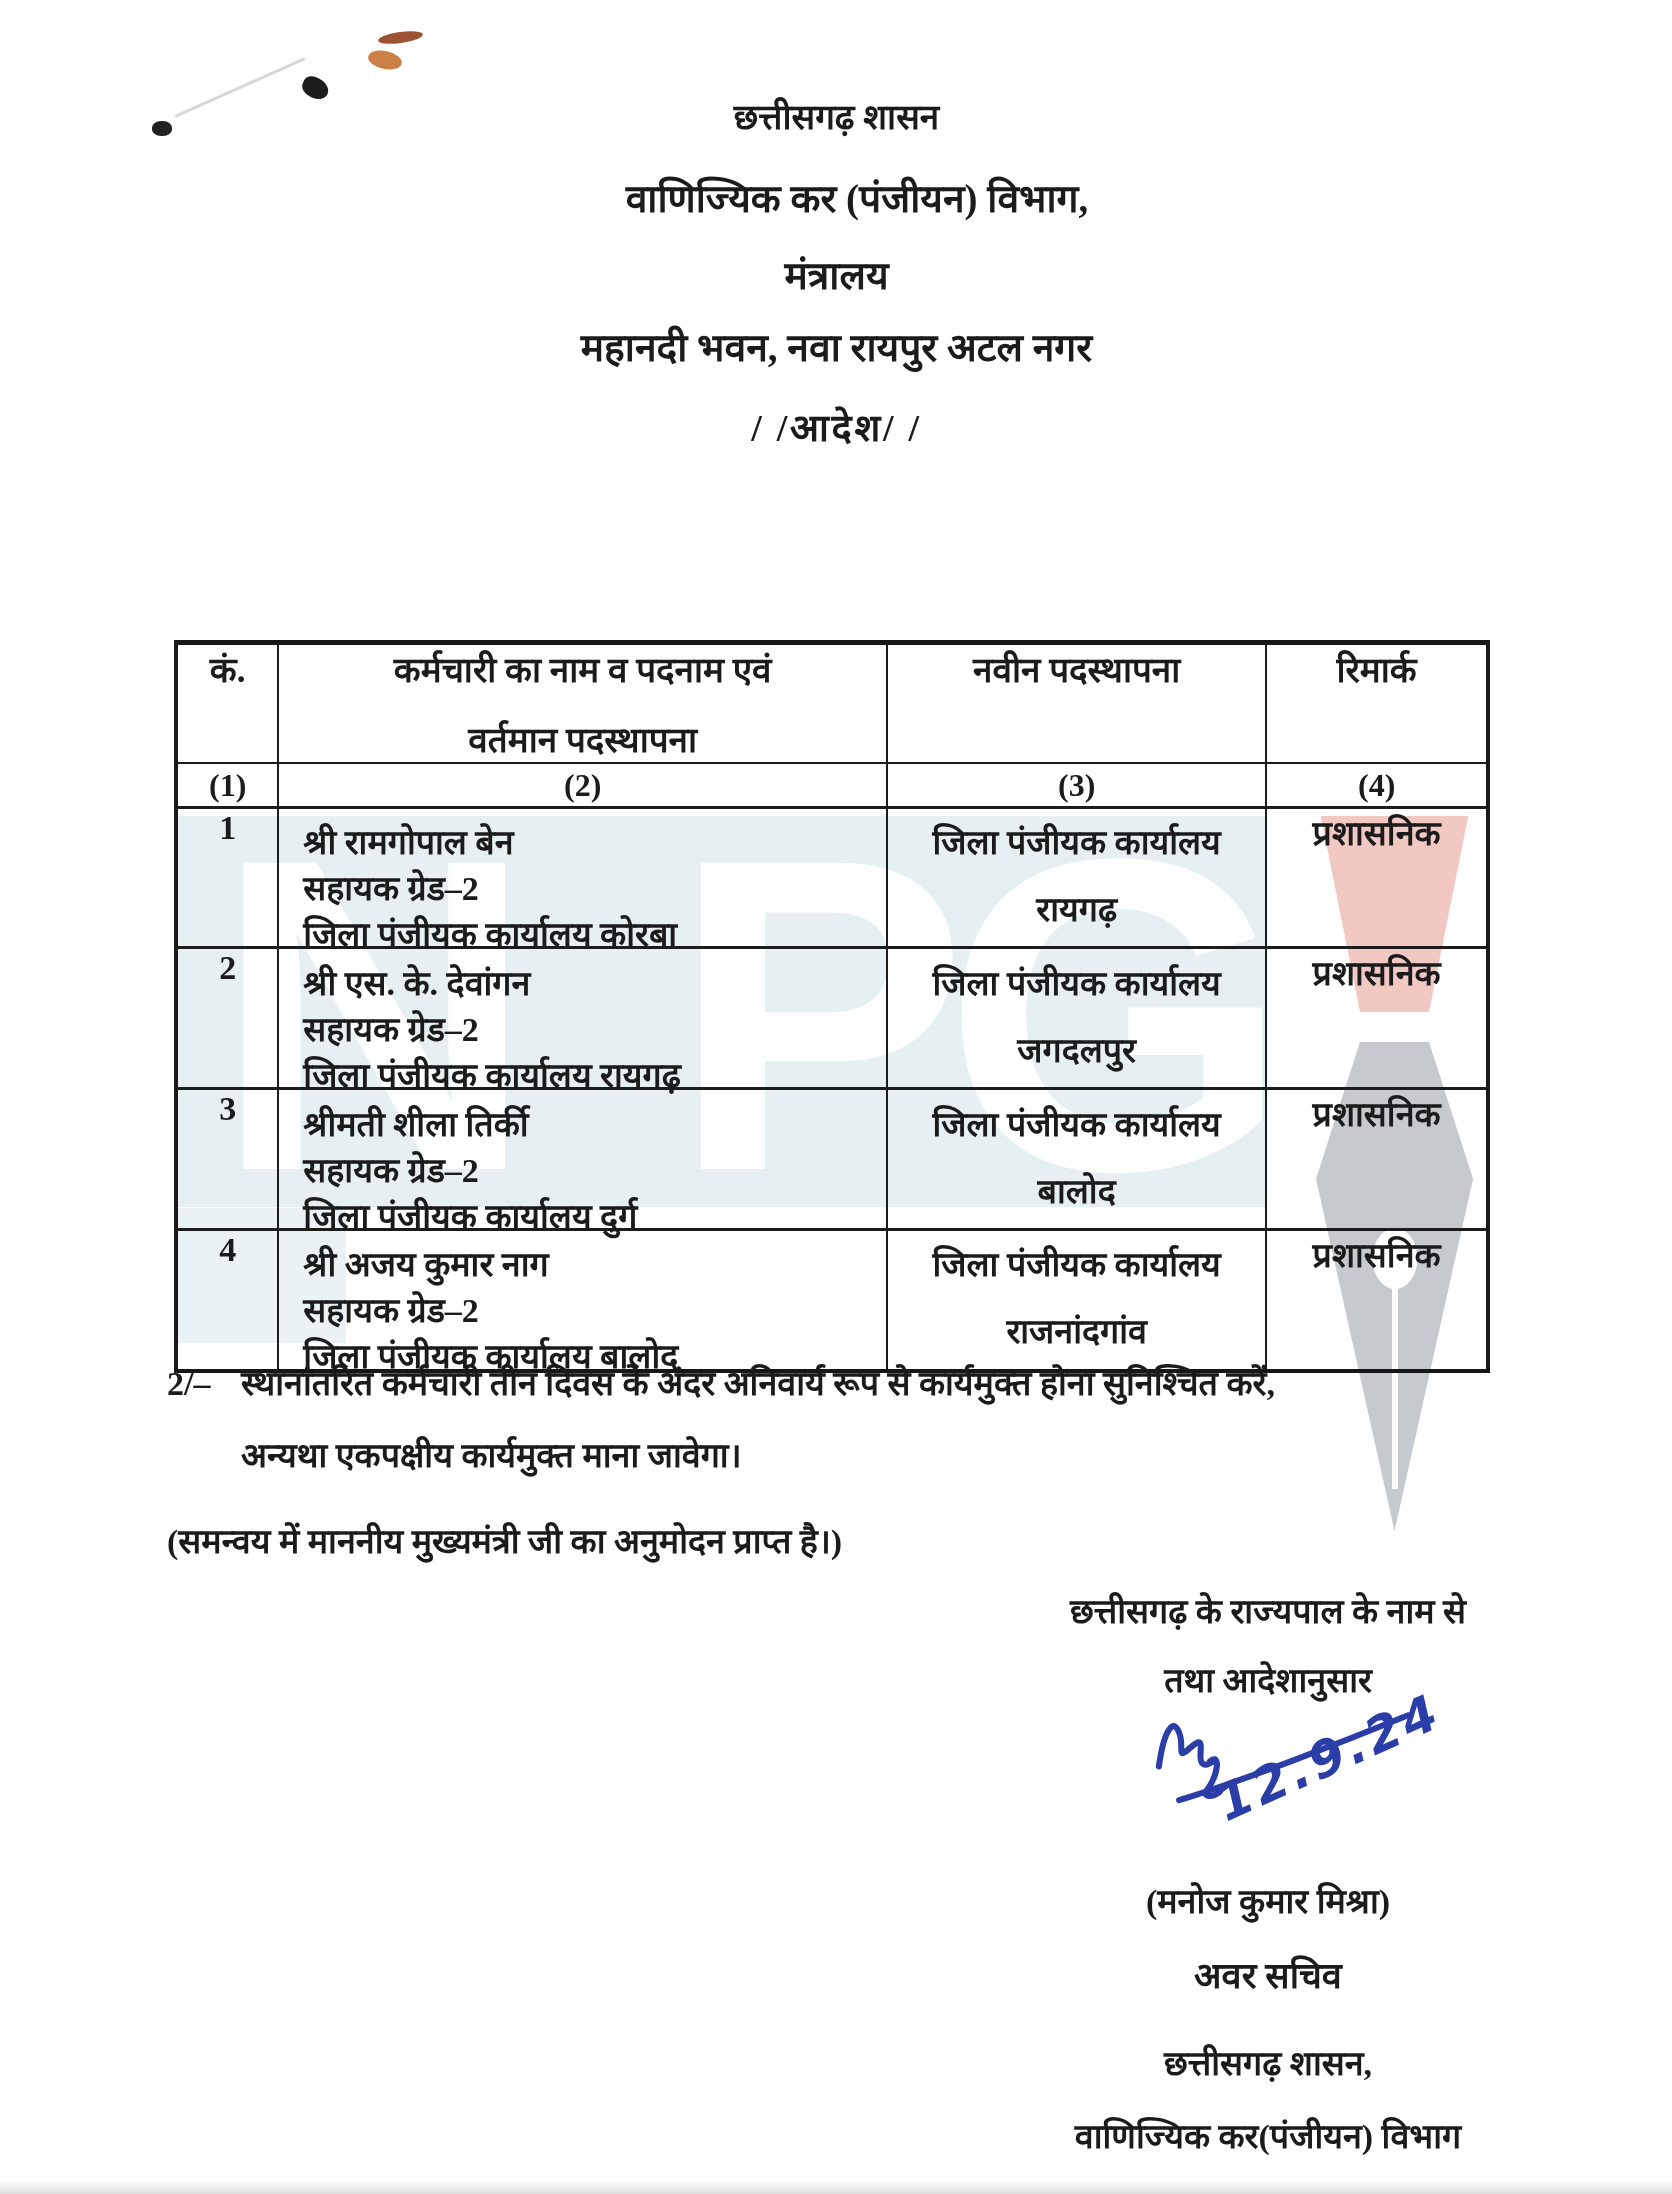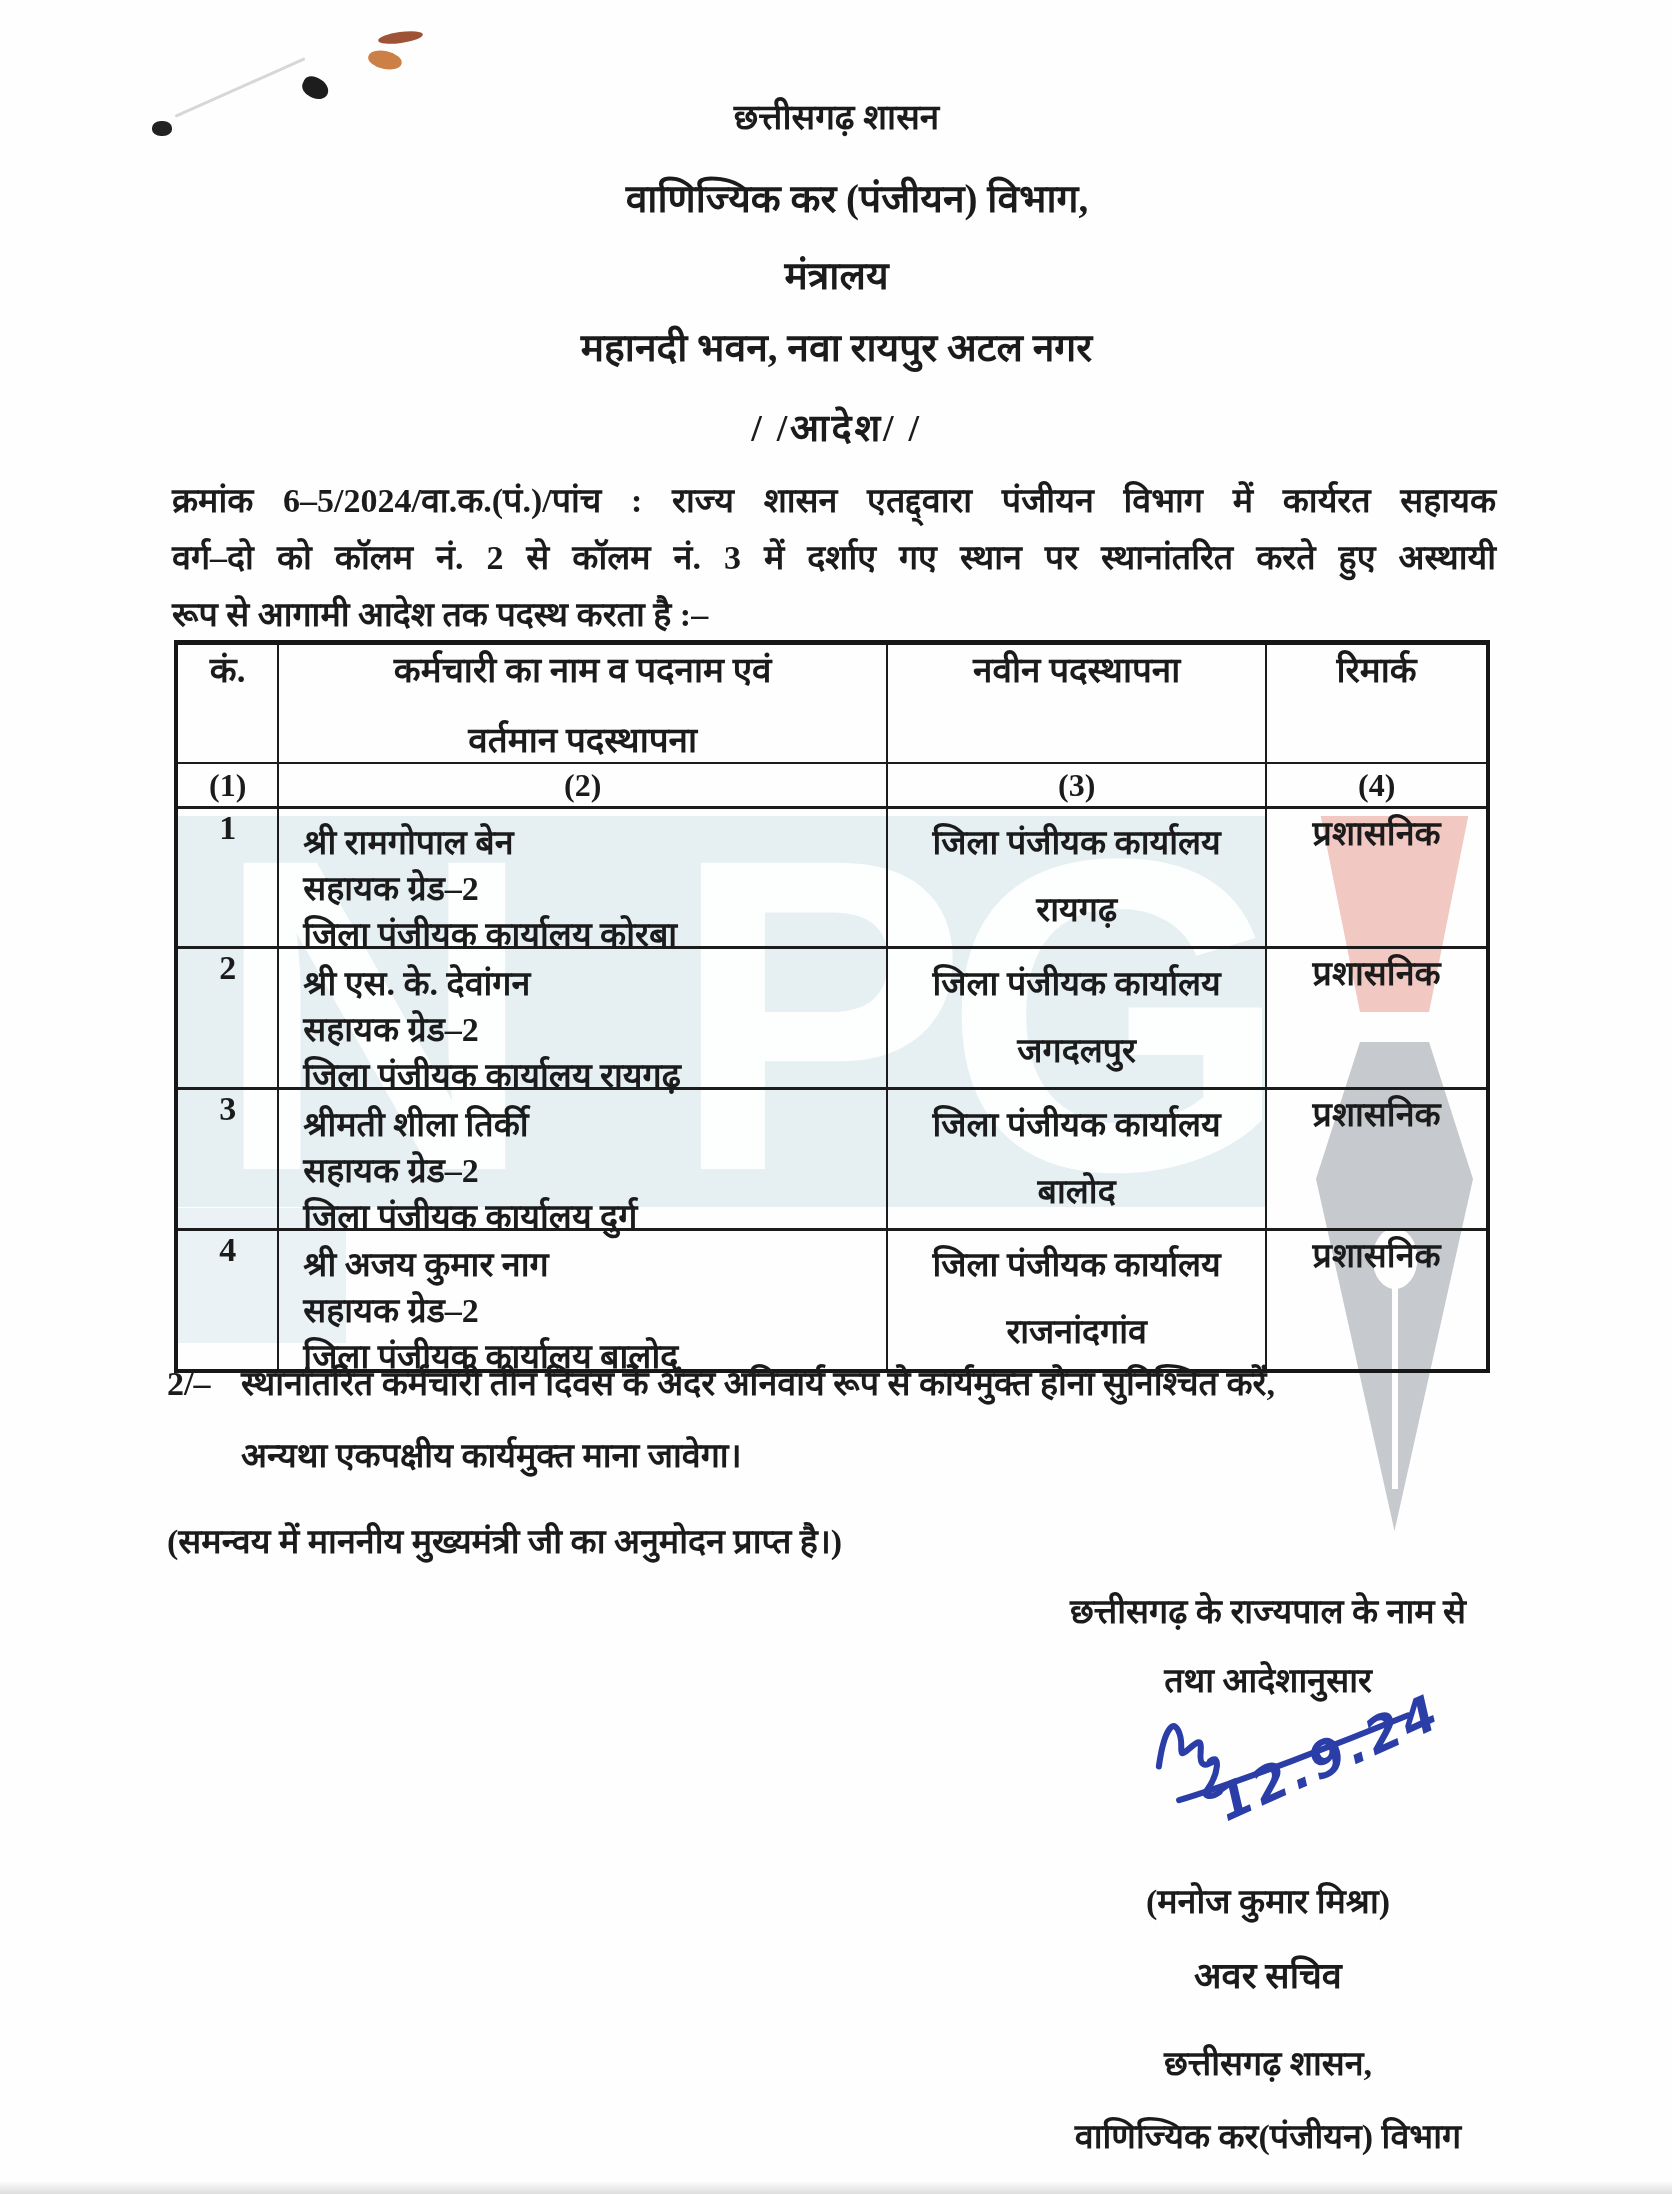--- a/index.html
+++ b/index.html
@@ -163,25 +163,20 @@
 
     <div class="doc-header">
       <div class="h-line1">छत्तीसगढ़ शासन</div>
       <div class="h-line2">वाणिज्यिक कर (पंजीयन) विभाग,</div>
       <div class="h-line3">मंत्रालय</div>
       <div class="h-line4">महानदी भवन, नवा रायपुर अटल नगर</div>
       <div class="h-order">/ /आदेश/ /</div>
     </div>
 
 
-    <div class="order-para">
-      <div class="j">क्रमांक 6–5/2024/वा.क.(पं.)/पांच : राज्य शासन एतद्द्वारा पंजीयन विभाग में कार्यरत सहायक</div>
-      <div class="j">वर्ग–दो को कॉलम नं. 2 से कॉलम नं. 3 में दर्शाए गए स्थान पर स्थानांतरित करते हुए अस्थायी</div>
-      <div>रूप से आगामी आदेश तक पदस्थ करता है :–</div>
-    </div>
 
     <div class="tbl-wrap">
       <table class="order">
         <colgroup>
           <col style="width:7.8%">
           <col style="width:46.4%">
           <col style="width:28.9%">
           <col style="width:16.9%">
         </colgroup>
         <tbody>

